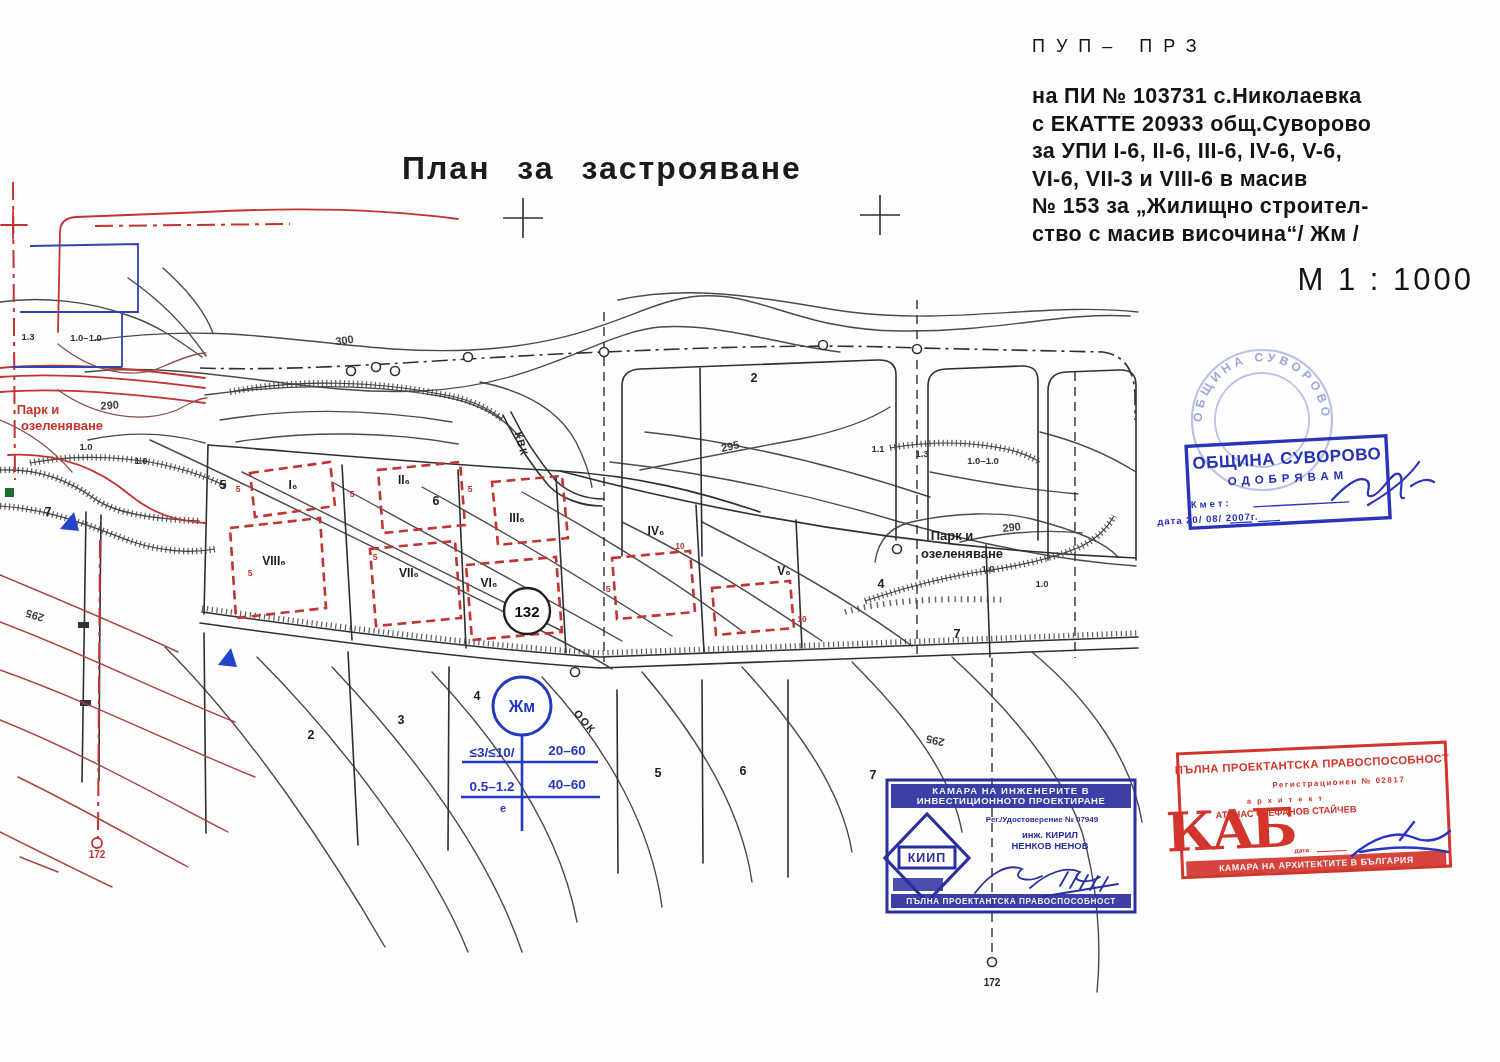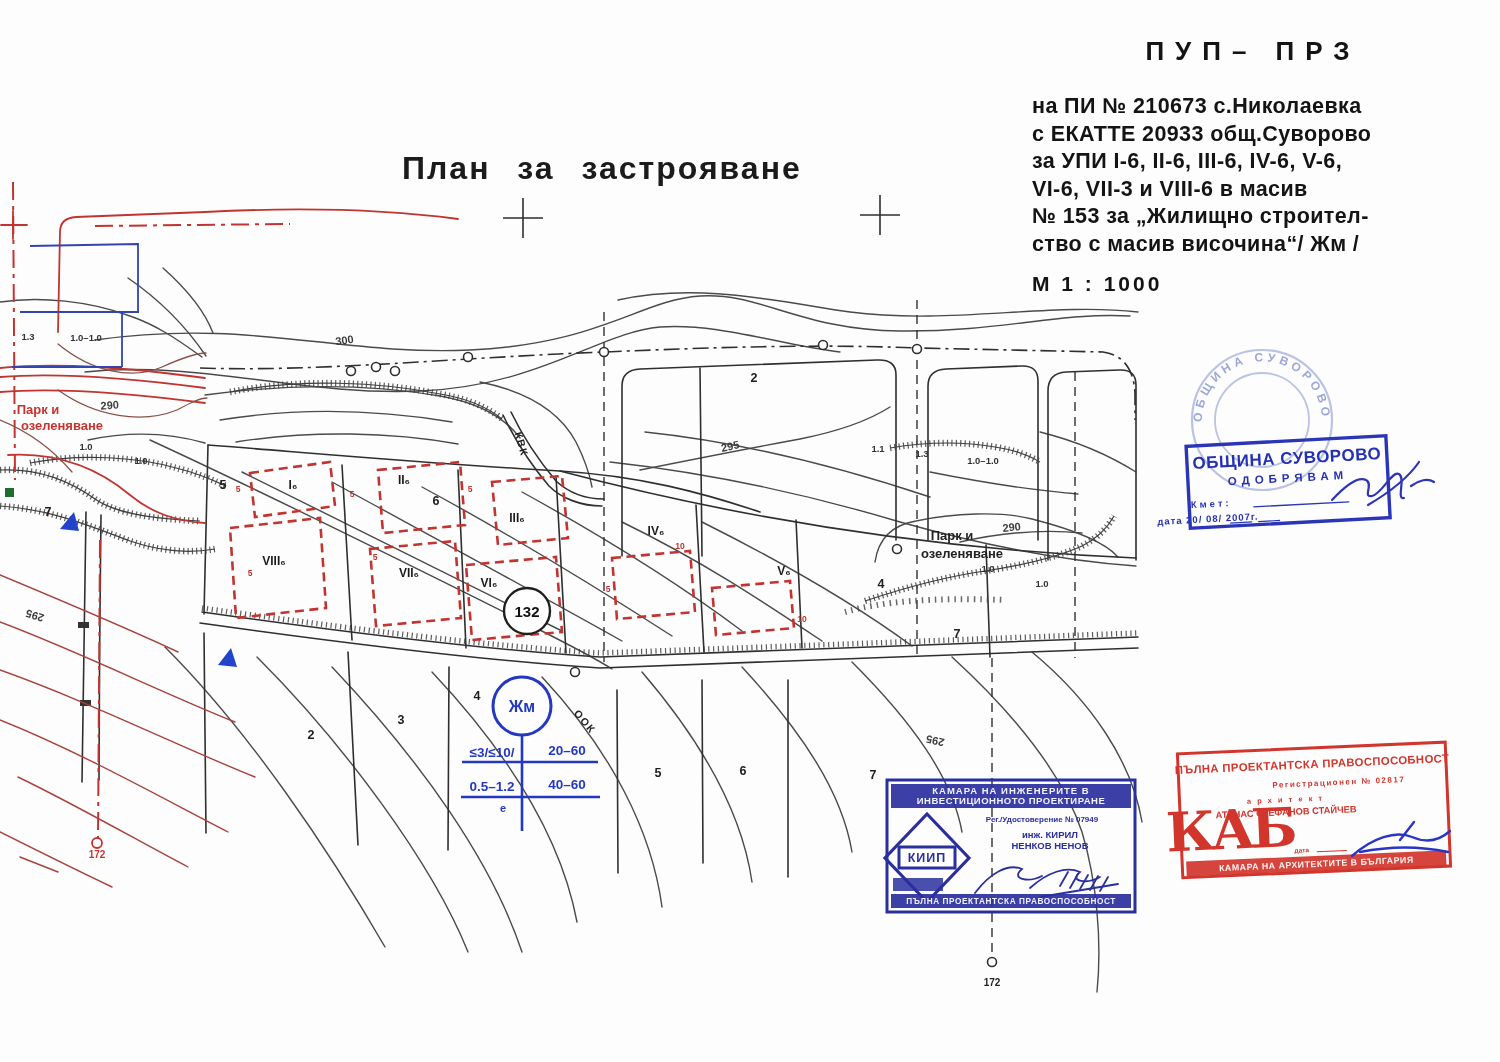--- a/index.html
+++ b/index.html
@@ -2,23 +2,23 @@
 <html><head>
 <meta charset="utf-8">
 <style>
   html,body{margin:0;padding:0;background:#e8e8e8;}
   .page{position:relative;width:1500px;height:1062px;background:#fdfdfe;overflow:hidden;
         font-family:"Liberation Sans","DejaVu Sans",sans-serif;}
   .map-svg{position:absolute;left:0;top:0;width:1500px;height:1062px;}
   .plan-title{position:absolute;left:402px;top:150px;width:400px;font-size:32px;font-weight:bold;
         color:#1b1b1b;letter-spacing:2px;word-spacing:16px;}
   .doc-block{position:absolute;left:1032px;top:36px;width:442px;color:#141414;}
-  .doc-type{font-size:26px;font-weight:bold;letter-spacing:11px;text-align:center;margin-bottom:26px;}
+  .doc-type{font-size:18px;font-weight:normal;letter-spacing:11px;margin-bottom:26px;}
   .doc-line{font-size:21.5px;font-weight:bold;line-height:27.5px;letter-spacing:0.4px;white-space:nowrap;}
-  .doc-scale{font-size:21px;font-weight:bold;text-align:left;margin-top:14px;letter-spacing:3px;}
+  .doc-scale{font-size:31px;font-weight:normal;text-align:right;margin-top:14px;letter-spacing:3px;}
 
   
   .c{fill:none;stroke:#4a4a4a;stroke-width:1.4;stroke-linecap:round;}
   .k{fill:none;stroke:#2f2f2f;stroke-width:1.6;stroke-linecap:round;}
   .dashdot{fill:none;stroke:#2f2f2f;stroke-width:1.6;stroke-dasharray:16 5 3 5;}
   .dashdot2{fill:none;stroke:#2f2f2f;stroke-width:1.4;stroke-dasharray:9 6;}
   .node{fill:#fff;stroke:#2f2f2f;stroke-width:1.6;}
   .hatch{stroke:#3f3f3f;stroke-width:6.5;stroke-dasharray:1.2 3.2;fill:none;opacity:.85;}
   .hatchline{stroke:#3f3f3f;stroke-width:1.2;fill:none;}
   .mound{stroke:#444;stroke-width:6;stroke-dasharray:1.5 5;fill:none;opacity:.8;}
@@ -61,21 +61,21 @@
 </style>
 </head>
 <body>
 
 <div class="page">
 
   <div class="plan-title">План за застрояване</div>
 
   <div class="doc-block">
     <div class="doc-type">ПУП– ПРЗ</div>
-    <div class="doc-line">на ПИ  №  210673  с.Николаевка</div>
+    <div class="doc-line">на ПИ  №  103731  с.Николаевка</div>
     <div class="doc-line">с ЕКАТТЕ  20933  общ.Суворово</div>
     <div class="doc-line">за УПИ  I-6, II-6,  III-6, IV-6, V-6,</div>
     <div class="doc-line">VI-6, VII-3  и  VIII-6  в  масив</div>
     <div class="doc-line">№ 153  за „Жилищно  строител-</div>
     <div class="doc-line">ство  с масив  височина“/ Жм /</div>
     <div class="doc-scale">М  1 : 1000</div>
   </div>
 
   <svg class="map-svg" viewBox="0 0 1500 1062">
 

